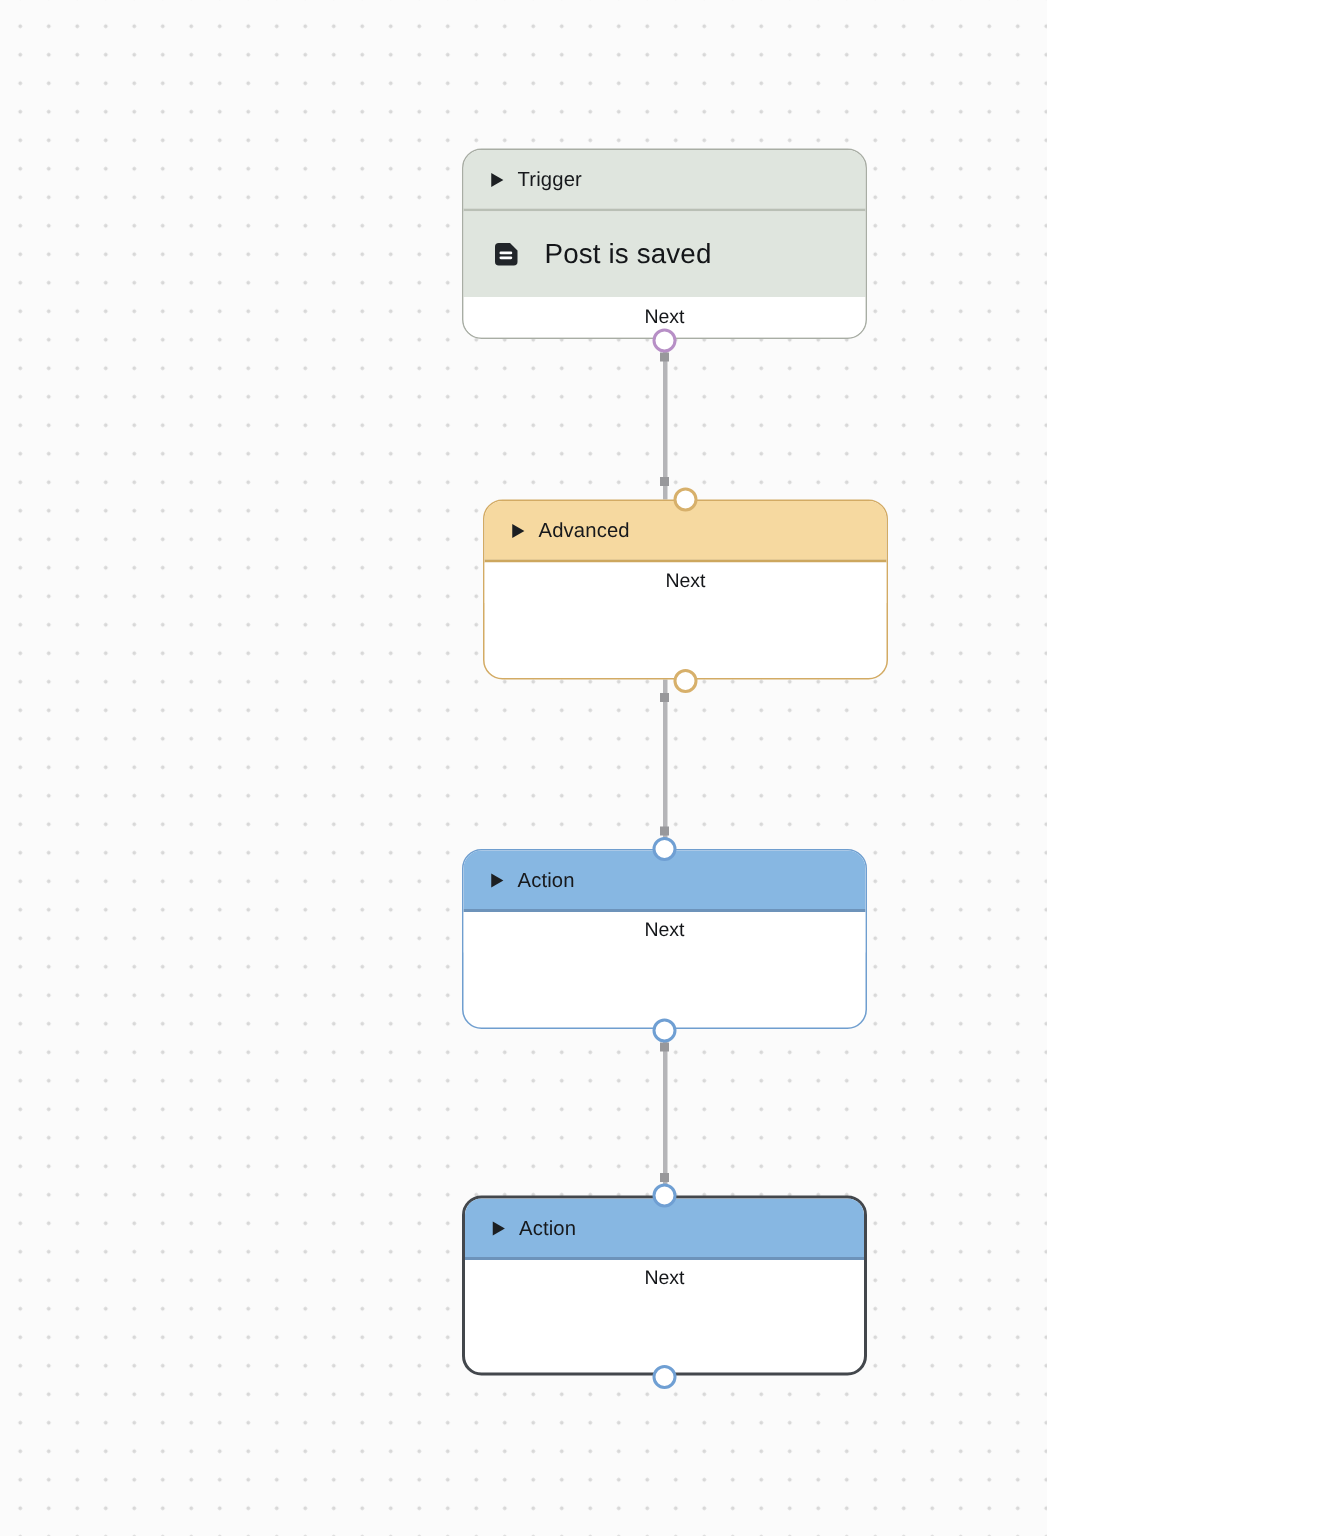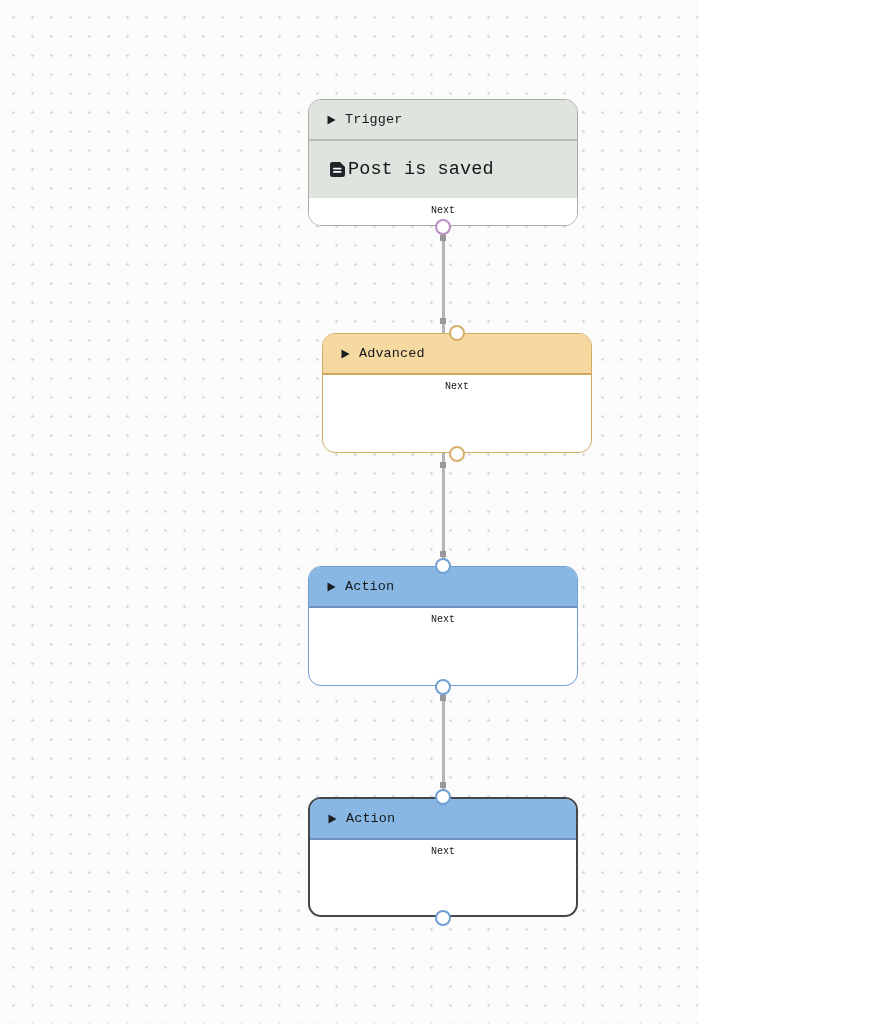--- a/index.html
+++ b/index.html
@@ -9,21 +9,20 @@
   }
   .canvas {
     position: relative;
     width: 698px;
     height: 1024px;
     background-color: #fbfbfb;
     background-image: radial-gradient(circle, #d8d8d8 1.1px, transparent 1.5px);
     background-size: 19px 19px;
     background-position: 4px 8px;
     overflow: hidden;
-    font-family: Liberation Mono, monospace;
   }
 
   
   .edge {
     position: absolute;
     width: 3px;
     background: #b5b5b8;
     z-index: 1;
   }
   .edge .stub {
@@ -75,37 +74,38 @@
     height: 1.5px;
     flex: 0 0 1.5px;
     background: var(--divider);
   }
   .node-body {
     flex: 1 1 auto;
     background: var(--fill);
     display: flex;
     align-items: center;
     padding: 0 18px;
+    gap: 15px;
   }
   .node-body .node-title {
     font-size: 18.5px;
     font-weight: 500;
     color: #141619;
     letter-spacing: 0.1px;
   }
   .node-footer {
     flex: 0 0 27px;
     height: 27px;
     background: #ffffff;
     display: flex;
     align-items: center;
     justify-content: center;
   }
   .node-footer .next-label {
-    font-size: 10px;
+    font-size: 13px;
     font-weight: 500;
     color: #141619;
     margin-top: -3px;
   }
 
   
   .port {
     position: absolute;
     left: 50%;
     width: 12px;

